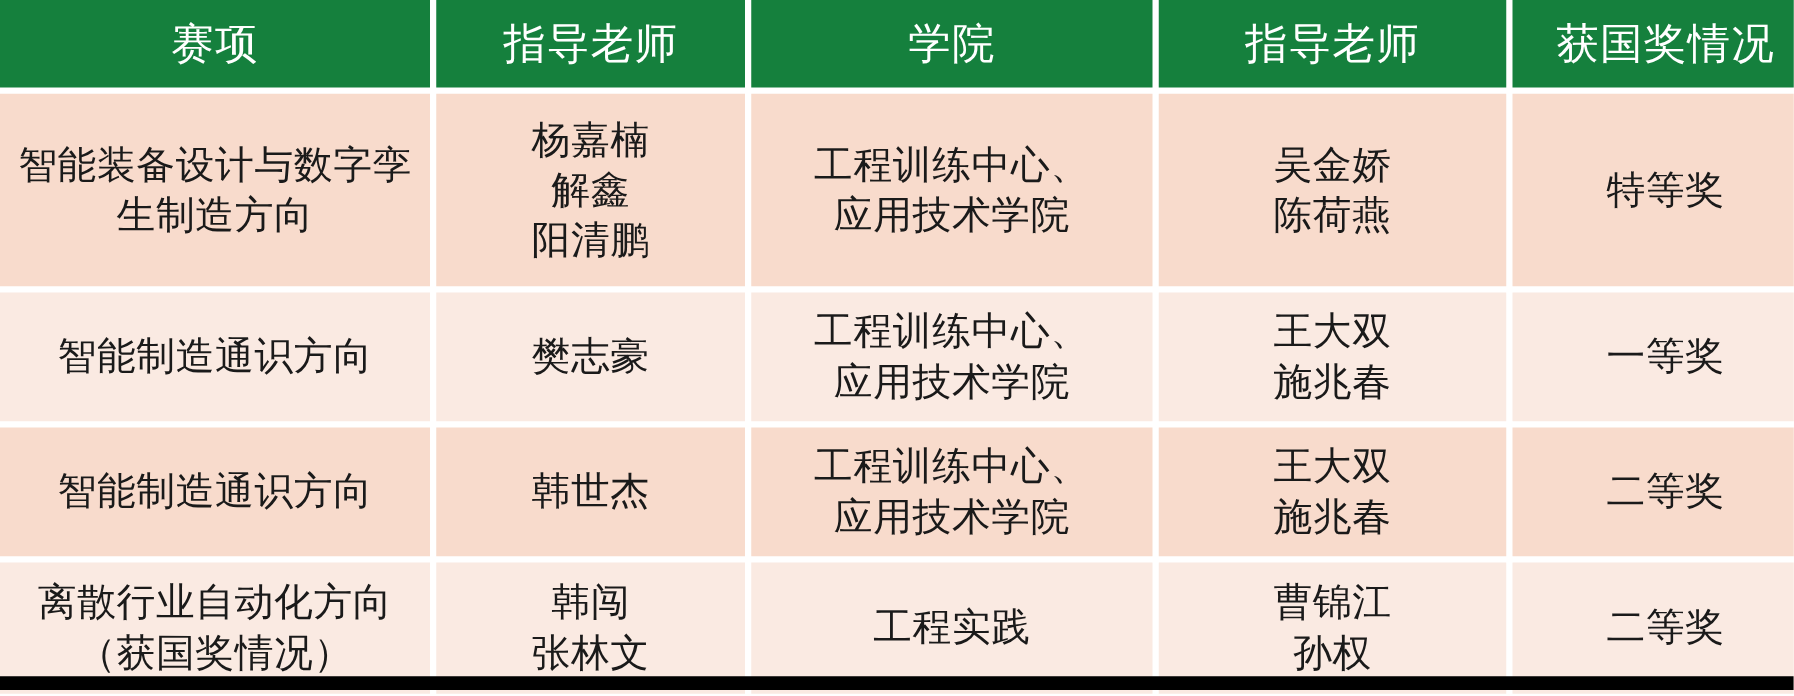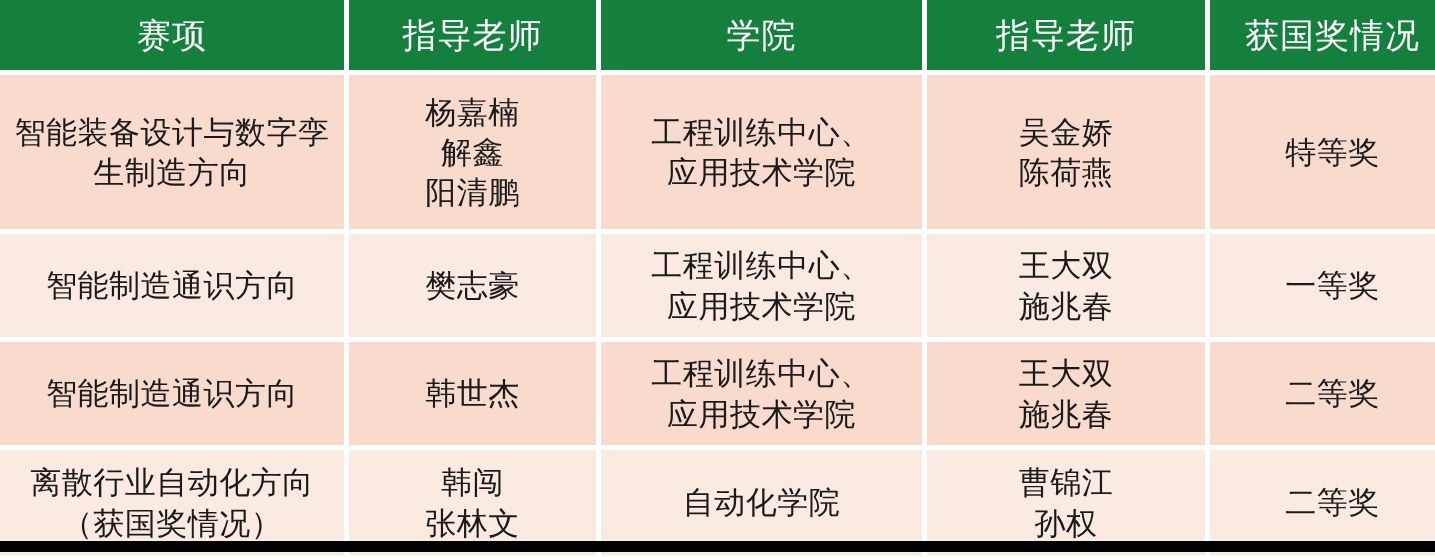--- a/index.html
+++ b/index.html
@@ -164,21 +164,21 @@
 
       <tr class="row-even r4">
         <td>
           <span class="cell-line">离散行业自动化方向（获国奖情况）</span>
         </td>
         <td>
           <span class="cell-line">韩闯</span>
           <span class="cell-line">张林文</span>
         </td>
         <td>
-          <span class="cell-line">自动化学院</span>
+          <span class="cell-line">工程实践</span>
         </td>
         <td>
           <span class="cell-line">曹锦江</span>
           <span class="cell-line">孙权</span>
         </td>
         <td>
           <span class="cell-line">二等奖</span>
         </td>
       </tr>
 

